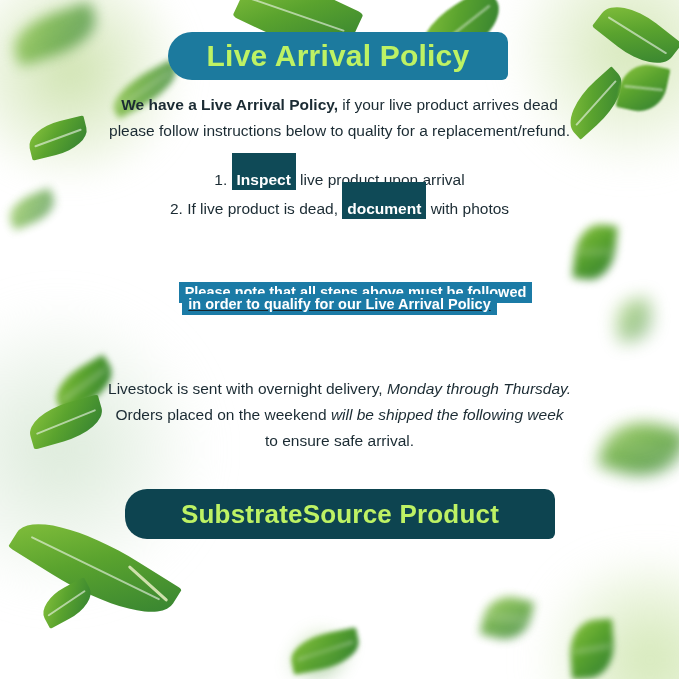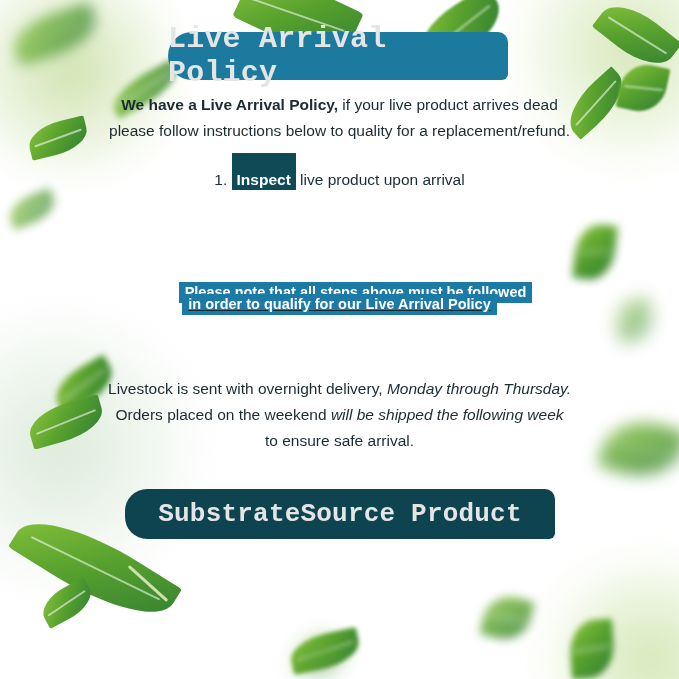--- a/index.html
+++ b/index.html
@@ -33,24 +33,23 @@
   .stem {
     position:absolute; background:#cfe0ac; border-radius:2px;
   }
 
   
   #page { position:relative; z-index:2; width:679px; height:679px; }
 
   .banner {
     position:absolute;
     display:flex; align-items:center; justify-content:center;
-    color:#e5e5e5;
+    color:#bef264;
     font-weight:bold;
     letter-spacing:.2px;
-    font-family:Liberation Mono, monospace;
   }
   #banner-live {
     left:168px; top:32px; width:340px; height:48px;
     background:#1c7a9e;
     border-radius:24px 10px 6px 24px;
     font-size:30px;
   }
   #banner-live::after{
     content:""; position:absolute; right:-0px; bottom:-0px;
     width:0; height:0;
@@ -142,20 +141,24 @@
 
   <p class="para" id="intro">
     <b>We have a Live Arrival Policy,</b><span> if your live product arrives dead please follow instructions below to quality for a replacement/refund.</span>
   </p>
 
   <div class="step" id="step-1">
     <span>1.</span>
     <span></span><span class="hl-dark">Inspect</span><span> live product upon arrival</span>
   </div>
 
+  <div class="step" id="step-2">
+    <span>2.</span>
+    <span>If live product is dead, </span><span class="hl-dark">document</span><span> with photos</span>
+  </div>
 
 
   <div class="note" id="note-1">
     <span class="hl-blue">Please note that all steps above must be followed</span>
   </div>
   <div class="note" id="note-2">
     <span class="hl-blue">in order to qualify for our Live Arrival Policy</span>
   </div>
 
   <p class="para" id="livestock">

